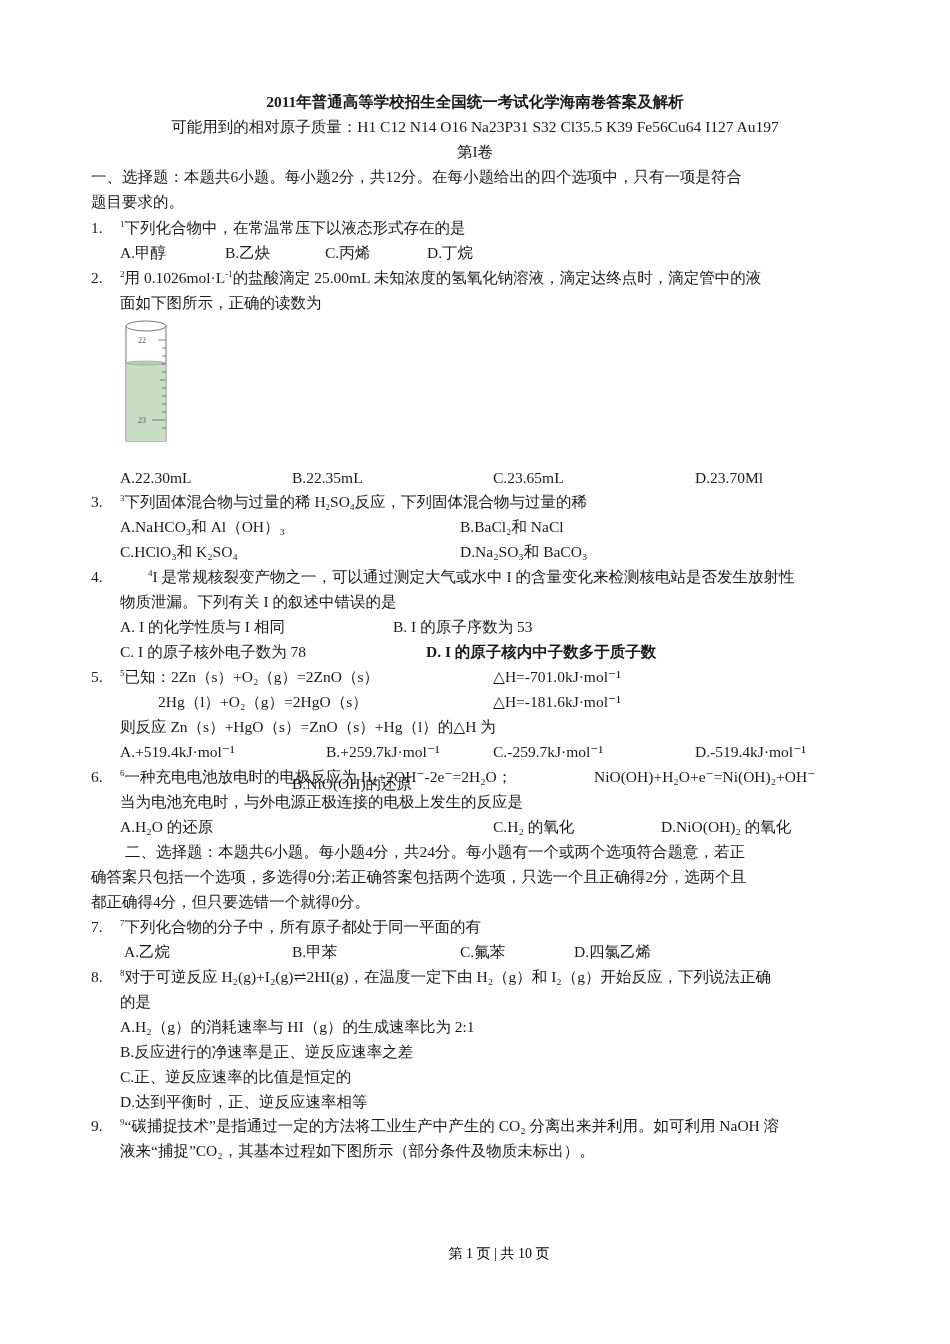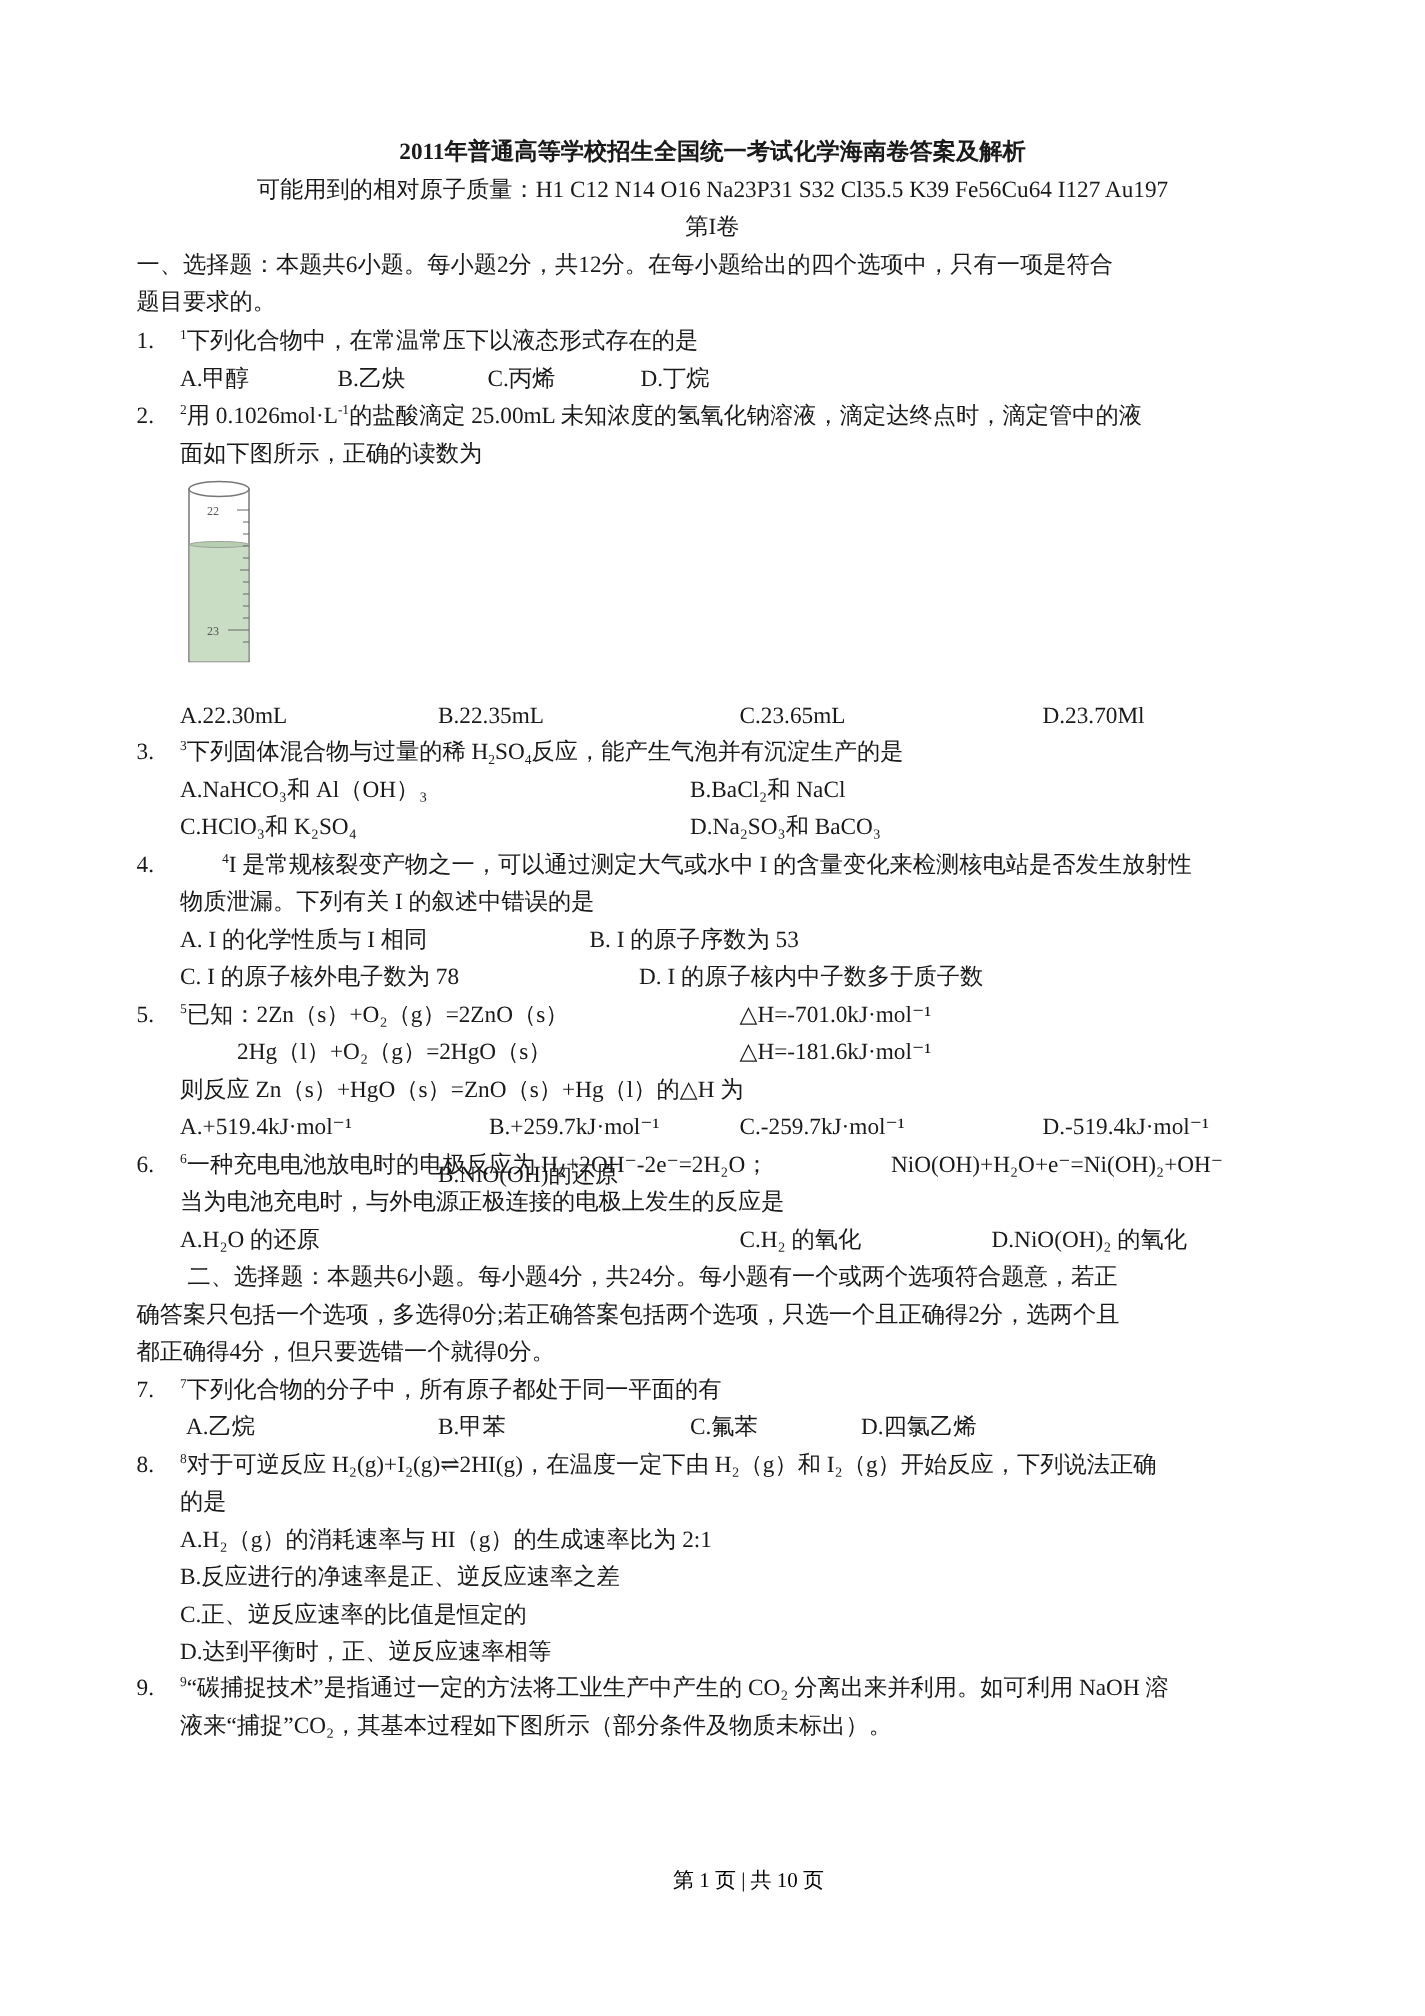--- a/index.html
+++ b/index.html
@@ -69,35 +69,35 @@
     </svg>
 
     <div class="opt line" style="top:468px;left:120px;">A.22.30mL</div>
     <div class="opt line" style="top:468px;left:292px;text-align:center;">B.22.35mL</div>
     <div class="opt line" style="top:468px;left:493px;">C.23.65mL</div>
     <div class="opt line" style="top:468px;left:695px;">D.23.70Ml</div>
   </div>
 
   <div>
     <div class="line num" style="top:492px;">3.</div>
-    <div class="line ind" style="top:492px;"><sup>3</sup><span>下列固体混合物与过量的稀 H</span><sub>2</sub><span>SO</span><sub>4</sub><span>反应，能产生气泡并有沉淀生产的是</span></div>
+    <div class="line ind" style="top:492px;"><sup>3</sup><span>下列固体混合物与过量的稀 H</span><sub>2</sub><span>SO</span><sub>4</sub><span>反应，下列固体混合物与过量的稀</span></div>
     <div class="opt line" style="top:517px;left:120px;">A.NaHCO₃和 Al（OH）₃</div>
     <div class="opt line" style="top:517px;left:460px;">B.BaCl₂和 NaCl</div>
     <div class="opt line" style="top:542px;left:120px;">C.HClO₃和 K₂SO₄</div>
     <div class="opt line" style="top:542px;left:460px;">D.Na₂SO₃和 BaCO₃</div>
   </div>
 
   <div>
     <div class="line num" style="top:567px;">4.</div>
     <div class="line ind" style="top:567px;margin-left:28px;"><sup>4</sup><span>I 是常规核裂变产物之一，可以通过测定大气或水中 I 的含量变化来检测核电站是否发生放射性</span></div>
     <div class="line ind" style="top:592px;">物质泄漏。下列有关 I 的叙述中错误的是</div>
     <div class="opt line" style="top:617px;left:120px;">A. I 的化学性质与 I 相同</div>
     <div class="opt line" style="top:617px;left:393px;">B. I 的原子序数为 53</div>
     <div class="opt line" style="top:642px;left:120px;">C. I 的原子核外电子数为 78</div>
-    <div class="opt line" style="top:642px;left:426px;">D. I 的原子核内中子数多于质子数</div>
+    <div class="opt line" style="top:642px;left:426px;font-weight:bold;">D. I 的原子核内中子数多于质子数</div>
   </div>
 
   <div>
     <div class="line num" style="top:667px;">5.</div>
     <div class="line ind" style="top:667px;"><sup>5</sup><span>已知：2Zn（s）+O₂（g）=2ZnO（s）</span></div>
     <div class="opt line" style="top:667px;left:493px;">△H=-701.0kJ·mol⁻¹</div>
     <div class="opt line" style="top:692px;left:158px;">2Hg（l）+O₂（g）=2HgO（s）</div>
     <div class="opt line" style="top:692px;left:493px;">△H=-181.6kJ·mol⁻¹</div>
     <div class="line ind" style="top:717px;">则反应 Zn（s）+HgO（s）=ZnO（s）+Hg（l）的△H 为</div>
     <div class="opt line" style="top:742px;left:120px;">A.+519.4kJ·mol⁻¹</div>

